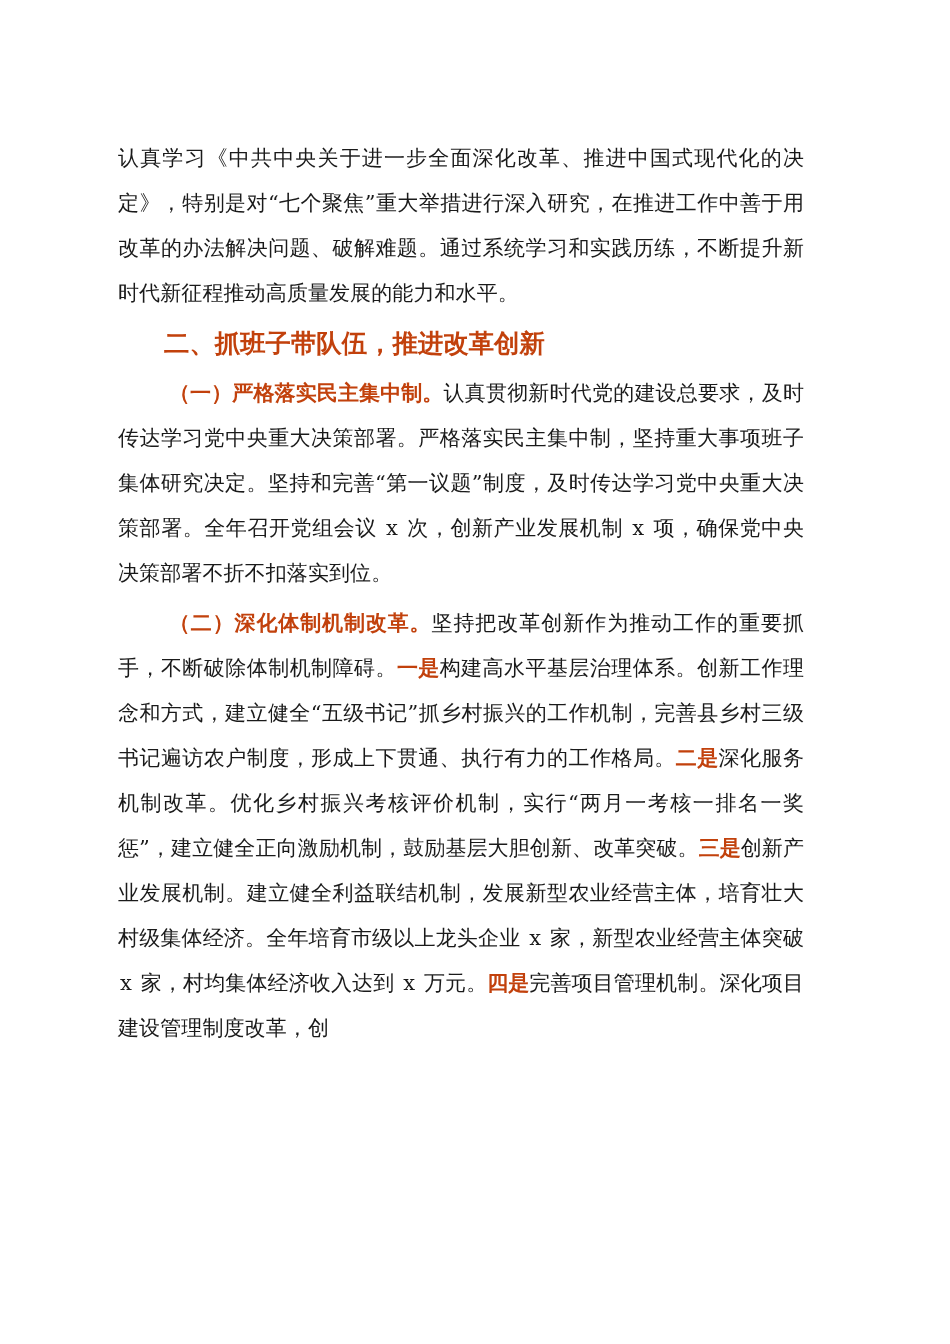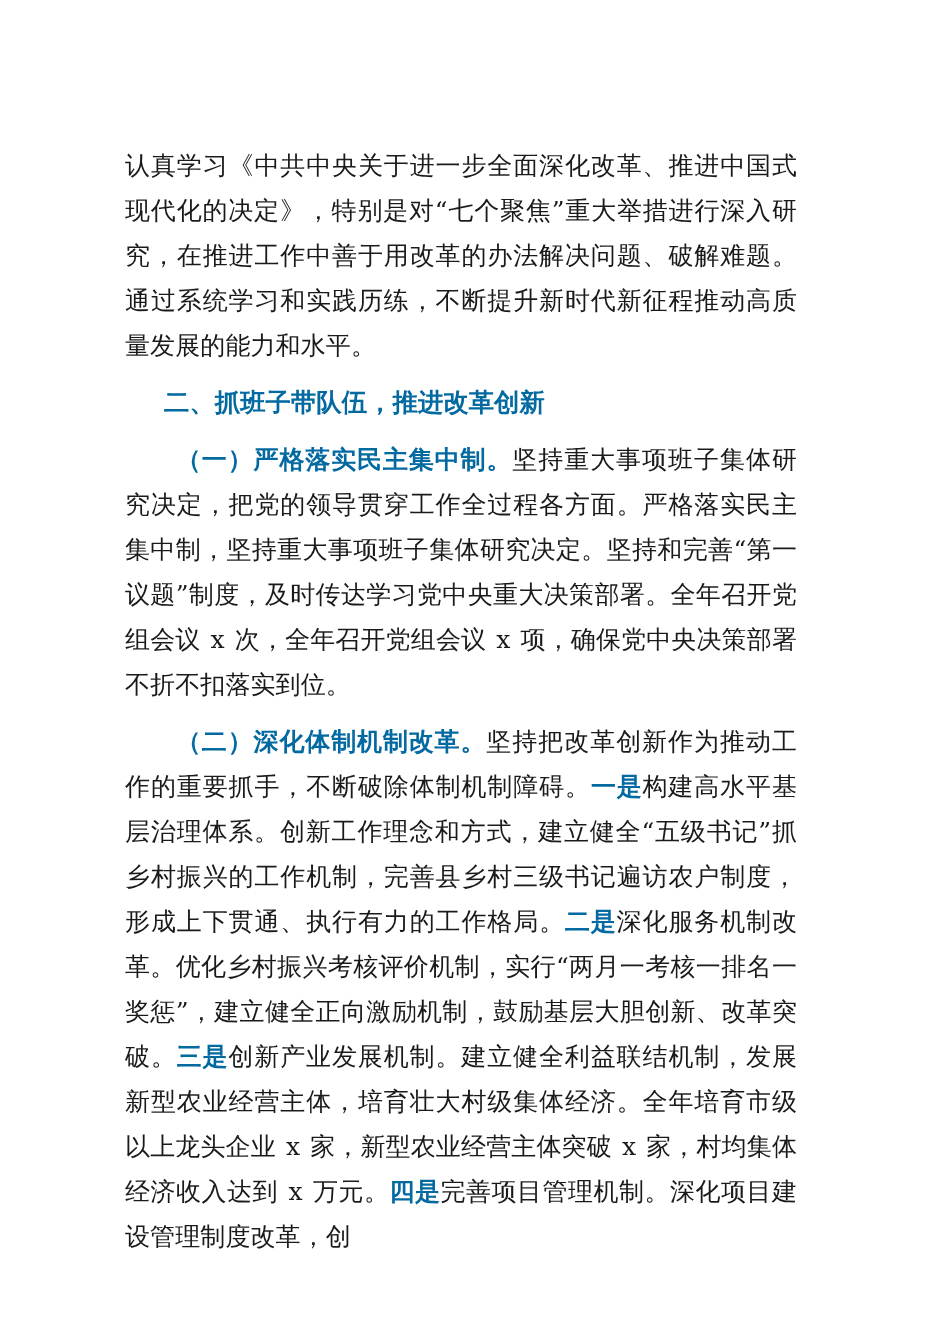--- a/index.html
+++ b/index.html
@@ -21,27 +21,27 @@
   }
   .content {
     position: absolute;
     left: 113px;
     top: 131px;
     width: 696px;
   }
   
   .para {
     font-family: "DejaVu Serif", "Liberation Serif", serif;
-    font-size: 25px;
+    font-size: 21px;
     line-height: 45px;
     color: #1a1a1a;
     text-align: justify;
     text-justify: inter-character;
     text-indent: 51px;
-    margin: 12px;
+    margin: 5px;
     letter-spacing: 0.1px;
     font-weight: 400;
     -webkit-font-smoothing: antialiased;
   }
   .para.first {
     text-indent: 0;
   }
   
   .heading {
     font-family: "DejaVu Sans", "Liberation Sans", sans-serif;
@@ -50,32 +50,32 @@
     color: #000000;
     font-weight: 700;
     text-indent: 51px;
     margin: 0;
     letter-spacing: 0.2px;
   }
   
   .em {
     font-family: "DejaVu Sans", "Liberation Sans", sans-serif;
     font-weight: 700;
-    color: #0369a1;
+    color: #c2410c;
     letter-spacing: 0;
   }
   .lat {
     font-family: "DejaVu Serif", "Liberation Serif", serif;
     font-style: normal;
     padding: 0 2px;
   }
 </style>
 </head>
 <body>
 
 <div class="page">
   <div class="content" id="content-root">
       <p class="para first"><span>认真学习《中共中央关于进一步全面深化改革、推进中国式现代化的决定》，特别是对“七个聚焦”重大举措进行深入研究，在推进工作中善于用改革的办法解决问题、破解难题。通过系统学习和实践历练，不断提升新时代新征程推动高质量发展的能力和水平。</span></p>
       <p class="heading"><span class="em">二、抓班子带队伍，推进改革创新</span></p>
-      <p class="para"><span class="em">（一）严格落实民主集中制。</span><span>坚持重大事项班子集体研究决定，把党的领导贯穿工作全过程各方面。严格落实民主集中制，坚持重大事项班子集体研究决定。坚持和完善“第一议题”制度，及时传达学习党中央重大决策部署。全年召开党组会议 </span><span class="lat">x</span><span> 次，全年召开党组会议 </span><span class="lat">x</span><span> 项，确保党中央决策部署不折不扣落实到位。</span></p>
+      <p class="para"><span class="em">（一）严格落实民主集中制。</span><span>认真贯彻新时代党的建设总要求，及时传达学习党中央重大决策部署。严格落实民主集中制，坚持重大事项班子集体研究决定。坚持和完善“第一议题”制度，及时传达学习党中央重大决策部署。全年召开党组会议 </span><span class="lat">x</span><span> 次，创新产业发展机制 </span><span class="lat">x</span><span> 项，确保党中央决策部署不折不扣落实到位。</span></p>
       <p class="para"><span class="em">（二）深化体制机制改革。</span><span>坚持把改革创新作为推动工作的重要抓手，不断破除体制机制障碍。</span><span class="em">一是</span><span>构建高水平基层治理体系。创新工作理念和方式，建立健全“五级书记”抓乡村振兴的工作机制，完善县乡村三级书记遍访农户制度，形成上下贯通、执行有力的工作格局。</span><span class="em">二是</span><span>深化服务机制改革。优化乡村振兴考核评价机制，实行“两月一考核一排名一奖惩”，建立健全正向激励机制，鼓励基层大胆创新、改革突破。</span><span class="em">三是</span><span>创新产业发展机制。建立健全利益联结机制，发展新型农业经营主体，培育壮大村级集体经济。全年培育市级以上龙头企业 </span><span class="lat">x</span><span> 家，新型农业经营主体突破 </span><span class="lat">x</span><span> 家，村均集体经济收入达到 </span><span class="lat">x</span><span> 万元。</span><span class="em">四是</span><span>完善项目管理机制。深化项目建设管理制度改革，创</span></p>
     </div>
 </div>
 
 </body></html>

